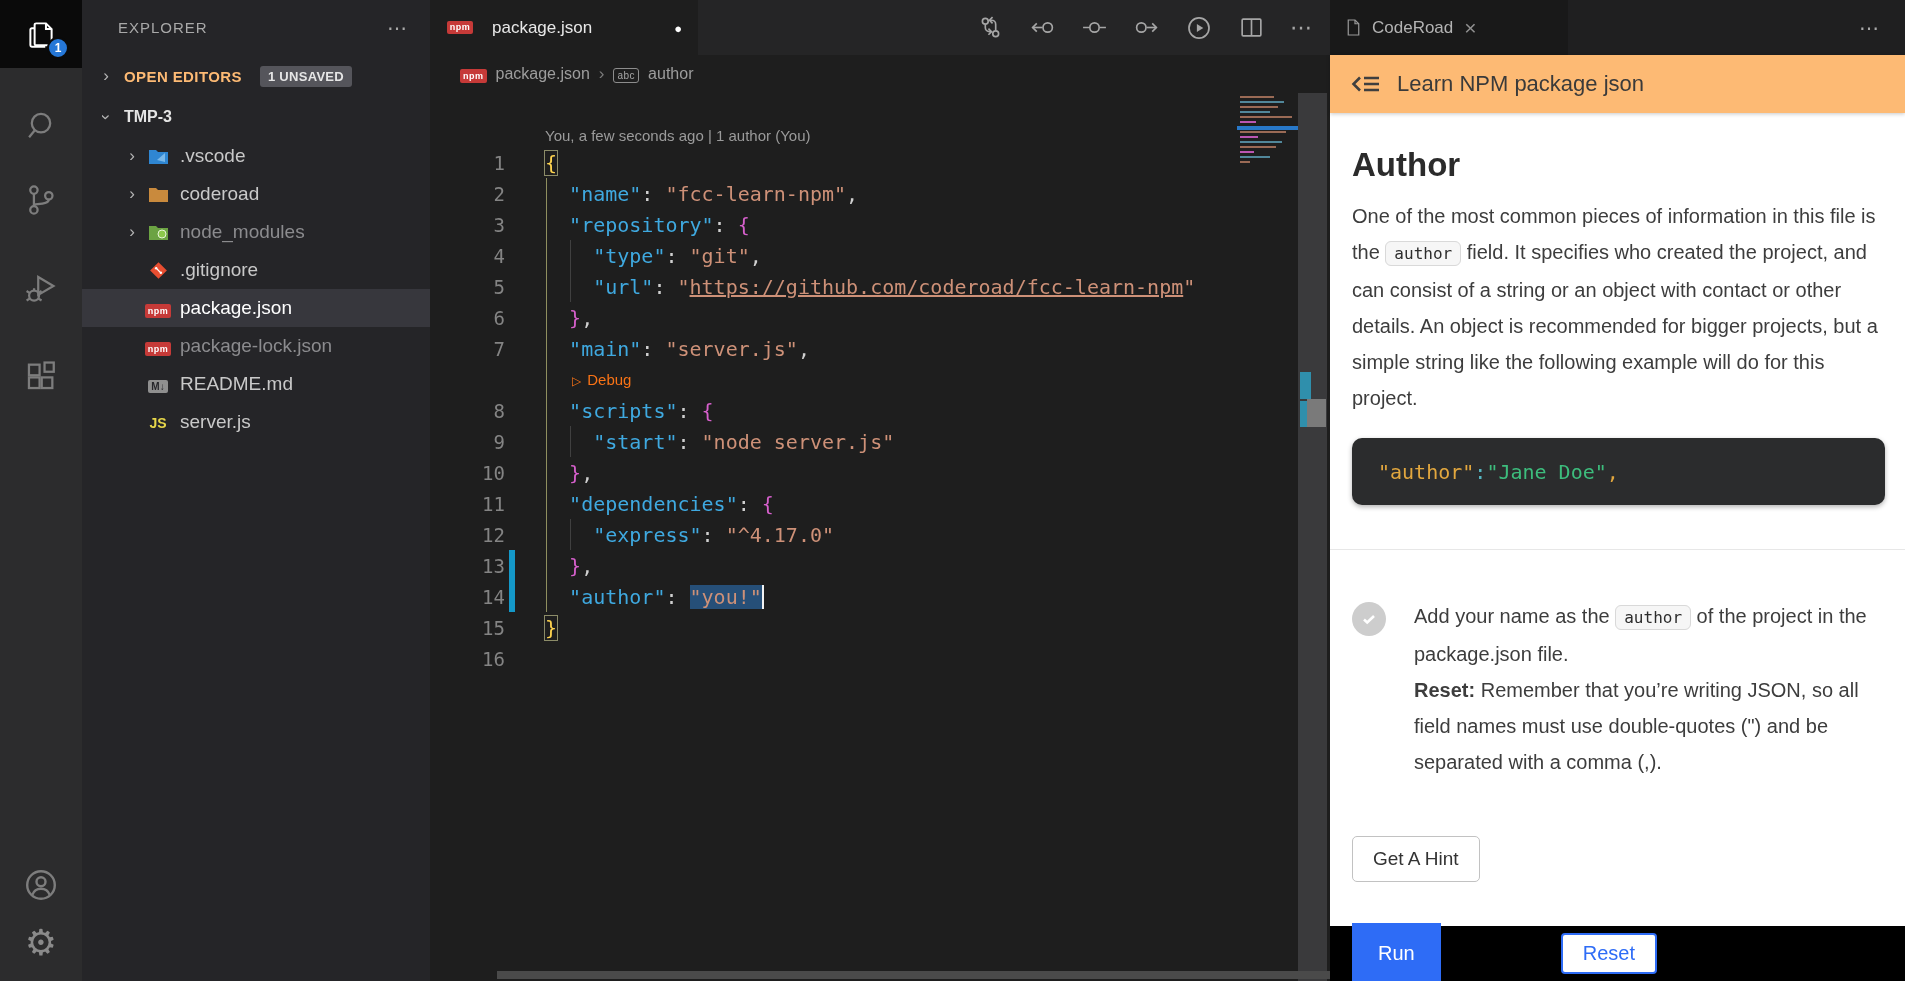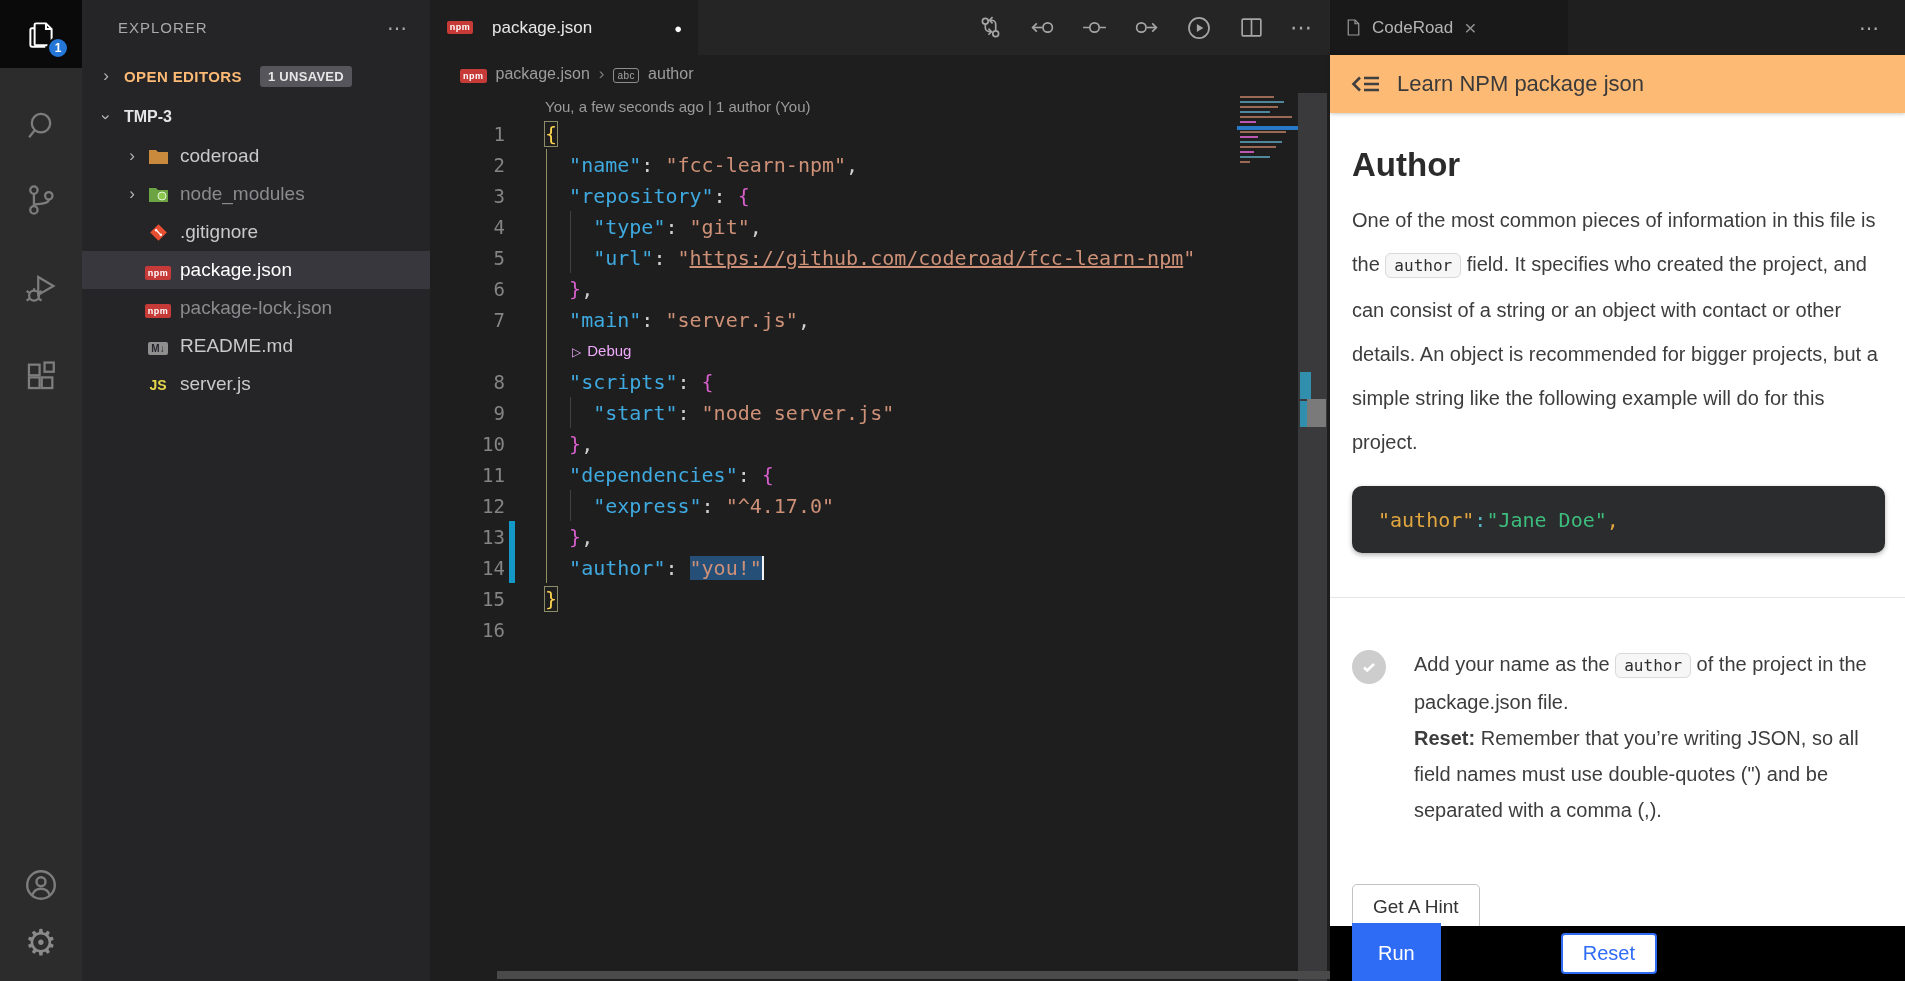--- a/index.html
+++ b/index.html
@@ -51,40 +51,40 @@
   .tab-label{color:#e8e8e8;font-size:17px}
   .dirty::before{content:"●";color:#fff;font-size:13px}
   .tab .dirty{margin-left:auto}
   .tab-actions{margin-left:auto;display:flex;align-items:center;gap:25px;padding-right:18px}
   .tab-actions svg{stroke:#a6a6a6;fill:none;stroke-width:1.6}
   .more-dots::before{content:"⋯";color:#a6a6a6;font-size:22px}
   .bcrumb{height:38px;display:flex;align-items:center;gap:9px;padding-left:30px;color:#9d9d9d;font-size:16px}
   .bc-sep::before{content:"›";color:#7c7c7c;font-size:17px}
   .abcbox::before{content:"abc";font-size:10px;border:1px solid #8d8d8d;border-radius:3px;padding:1px 3px;color:#a5a5a5;letter-spacing:.5px}
 
-  .code{position:absolute;left:0;top:78px;width:900px;font-family:"DejaVu Sans Mono",monospace;font-size:20px}
+  .code{position:absolute;left:0;top:107px;width:900px;font-family:"DejaVu Sans Mono",monospace;font-size:20px}
   .lens-top{height:40px;display:flex;align-items:flex-end;padding:0 0 3px 115px;color:#9b9b9b;
     font-size:15px;font-family:"Liberation Sans",sans-serif}
   .code-row{height:31px;display:flex;align-items:center}
   .ln{width:75px;text-align:right;color:#848484;font-size:19px;flex:0 0 75px}
   .gmark{width:6px;height:31px;margin-left:4px;flex:0 0 6px}
   .gmark.on{background:#1498c8}
   .cl{white-space:pre;padding-left:30px;display:flex;align-items:center}
   .cl span{white-space:pre}
   .key{color:#3fa9e0}
   .str{color:#ce9178}
   .punc{color:#d0d0d0}
   .b1{color:#ffd44f}
   .b2{color:#d760cd}
   .link{color:#ce9178;text-decoration:underline}
   .sel{background:#264f78}
   .boxed{outline:1px solid #8c8c68}
   .cursor{display:inline-block;width:2px;height:24px;background:#f2f2f2}
   .blame{color:#6b6b6b;margin-left:76px;font-size:19px}
-  .lens-row{height:31px;display:flex;align-items:center;padding-left:142px;color:#f0abfc;
+  .lens-row{height:31px;display:flex;align-items:center;padding-left:142px;color:#f97316;
     font-size:15px;font-family:"Liberation Sans",sans-serif;gap:6px}
   .lens-tri::before{content:"▷";font-size:12px}
   .guide{position:absolute;width:1px;background:#404040}
   .guide.yellow{background:#8f8f5f}
 
   .minimap{position:absolute;left:807px;top:93px;width:61px;height:888px;background:#1e1e1e}
   .mm-line{height:2px;margin:3px 0 0 3px;opacity:.85}
   .mm-sel{position:absolute;left:0;top:33px;width:61px;height:4px;background:#2878c8}
   .oruler{position:absolute;left:868px;top:93px;width:29px;height:888px;background:#3a3a3c}
   .odec{position:absolute}
@@ -95,21 +95,21 @@
   .ptabs{height:55px;background:#1f1f20;display:flex;align-items:center}
   .ptab{display:flex;align-items:center;gap:11px;height:55px;width:238px;padding:0 16px;background:#191919}
   .ptab-label{color:#b3b3b3;font-size:17px}
   .close-x::before{content:"×";color:#909090;font-size:21px}
   .ptabs .dots{padding-right:26px}
   .phead{height:58px;background:#fdba74;display:flex;align-items:center;gap:15px;padding-left:20px;
     box-shadow:0 1px 4px rgba(0,0,0,.22);position:relative;z-index:2}
   .ptitle{font-size:22px;color:#3a3a3a}
   .pcontent{padding:0 20px 0 22px;color:#3d3d3d}
   .lesson-h1{font-size:33px;color:#2b2b2b;margin-top:33px;font-weight:bold}
-  .lesson-p{margin-top:14px;font-size:20px;line-height:44px}
+  .lesson-p{margin-top:14px;font-size:20px;line-height:36px}
   .chip{font-family:"DejaVu Sans Mono",monospace;font-size:16px;background:#f6f6f6;border:1px solid #d9d9d9;
     border-radius:6px;padding:2px 8px;color:#2d2d2d;white-space:nowrap}
   .cblock{margin-top:22px;height:67px;background:#2b2c2d;border-radius:10px;display:flex;align-items:center;
     padding-left:26px;font-family:"DejaVu Sans Mono",monospace;font-size:20px;box-shadow:0 2px 5px rgba(0,0,0,.3)}
   .tok-orange{color:#e2a73e}.tok-teal{color:#56b6c2}.tok-green{color:#3dbd7d}
   .pdivider{border:none;border-top:1px solid #e7e7e7;margin:44px -20px 0 -22px}
   .task{margin-top:48px;display:flex;gap:28px}
   .tcheck{flex:0 0 34px;width:34px;height:34px;border-radius:50%;background:#cdcdcd;
     display:flex;align-items:center;justify-content:center;margin-top:4px}
   .ttext{font-size:20px;line-height:36px}
@@ -192,20 +192,30 @@
     </div>
     <div class="root-row">
       <span class="chev open"></span>
       <span class="root-label">TMP-3</span>
     </div>
     <div id="file-tree">
         <div class="trow">
           <span class="chev closed"></span>
           <span class="ticon">
             <svg width="21" height="17" viewBox="0 0 21 17">
+              <path d="M1 2h7l2 2h10v12H1z" fill="#2f86d2"></path>
+              <path d="M9 12l8-7v9z" fill="#79b8ea"></path>
+            </svg>
+          </span>
+          <span class="tlabel">.vscode</span>
+        </div>
+        <div class="trow">
+          <span class="chev closed"></span>
+          <span class="ticon">
+            <svg width="21" height="17" viewBox="0 0 21 17">
               <path d="M1 2h7l2 2h10v12H1z" fill="#c98a3d"></path>
             </svg>
           </span>
           <span class="tlabel">coderoad</span>
         </div>
         <div class="trow dim">
           <span class="chev closed"></span>
           <span class="ticon">
             <svg width="21" height="17" viewBox="0 0 21 17">
               <path d="M1 2h7l2 2h10v12H1z" fill="#6ca343"></path>

